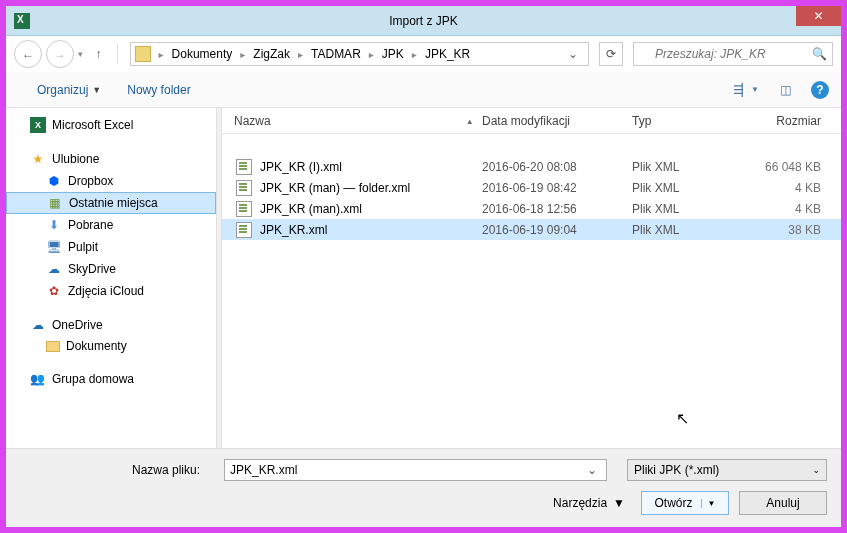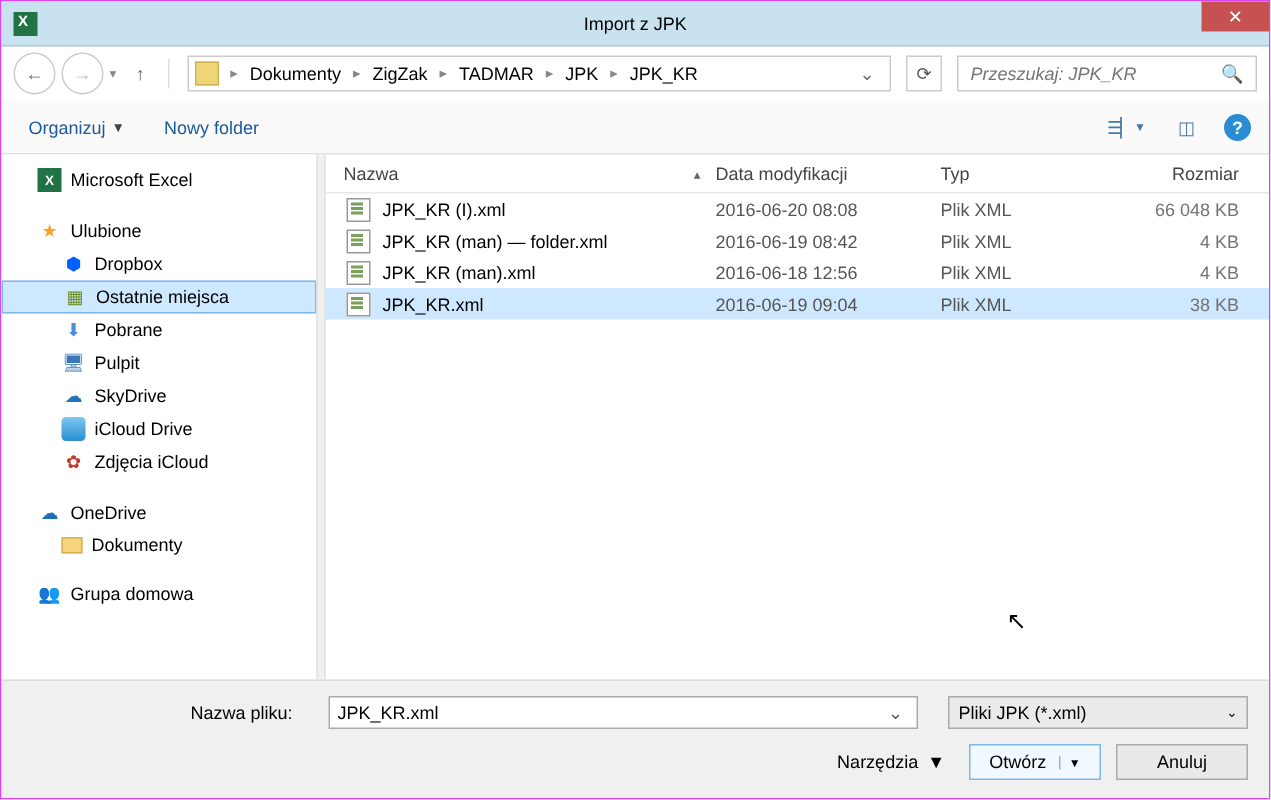--- a/index.html
+++ b/index.html
@@ -1,38 +1,38 @@
 <!DOCTYPE html>
 <html><head>
 <meta charset="utf-8">
 <style>
   * { box-sizing: border-box; margin: 0; padding: 0; font-family: "Segoe UI", Tahoma, sans-serif; font-size: 12px; }
   body { background: #fff; width: 847px; height: 533px; overflow: hidden; position: relative; }
-  .window { width: 847px; height: 533px; border: 1px solid #d946ef; position: relative; background: #fff; display: flex; flex-direction: column; }
+  .window { width: 847px; height: 533px; border: 6px solid #d946ef; position: relative; background: #fff; display: flex; flex-direction: column; }
   .titlebar { height: 30px; background: linear-gradient(#c9e2f0,#c9e2f0); display: flex; align-items: center; position: relative; border-bottom: 1px solid #a8c8dc; }
   .title-icon { width: 16px; height: 16px; margin-left: 8px; background: #217346; position: relative; }
   .title-icon::after { content: "X"; color: #fff; font-size: 10px; font-weight: bold; position: absolute; left: 3px; top: 1px; }
   .title-text { position: absolute; left: 0; right: 0; text-align: center; font-size: 12px; color: #000; }
   .close-btn { position: absolute; right: 0; top: 0; width: 45px; height: 20px; background: #c75050; color: #fff; display: flex; align-items: center; justify-content: center; font-size: 13px; }
   .navbar { height: 36px; background: #fff; display: flex; align-items: center; padding: 0 8px; gap: 4px; }
   .nav-arrow { width: 28px; height: 28px; border: 1px solid #ccc; border-radius: 50%; display: flex; align-items: center; justify-content: center; color: #666; }
   .nav-arrow.disabled { color: #bbb; }
   .nav-up { width: 24px; height: 24px; display: flex; align-items: center; justify-content: center; color: #555; }
   .sep-v { width: 1px; height: 20px; background: #ddd; margin: 0 2px; }
   .breadcrumb { flex: 1; height: 24px; border: 1px solid #ccc; display: flex; align-items: center; padding: 0 4px; margin: 0 6px; }
   .bc-icon { width: 16px; height: 16px; background: #f0d67a; border: 1px solid #d4b050; margin-right: 4px; }
   .bc-sep { margin: 0 4px; color: #888; font-size: 10px; }
   .bc-item { color: #000; padding: 2px 4px; }
   .bc-drop { margin-left: auto; color: #666; padding: 0 6px; }
   .refresh { width: 24px; height: 24px; border: 1px solid #ccc; display: flex; align-items: center; justify-content: center; color: #555; }
-  .searchbox { width: 200px; height: 24px; border: 1px solid #ccc; display: flex; align-items: center; padding: 0 8px; margin-left: 6px; color: #888; }
+  .searchbox { width: 200px; height: 24px; border: 1px solid #ccc; display: flex; align-items: center; padding: 0 21px; margin-left: 6px; color: #888; }
   .searchbox input { border: none; outline: none; flex: 1; font-style: italic; color: #888; }
   .search-ic { color: #888; }
   .toolbar { height: 36px; background: #fafafa; border-bottom: 1px solid #e0e0e0; display: flex; align-items: center; padding: 0 12px; }
-  .tb-btn { padding: 4px 6px; display: flex; align-items: center; color: #1a5a9c; }
+  .tb-btn { padding: 4px 6px; display: flex; align-items: center; color: #1a5a9c; margin-left: 13px; }
   .tb-btn .caret { margin-left: 4px; font-size: 9px; color: #444; }
   .tb-right { margin-left: auto; display: flex; align-items: center; gap: 10px; }
   .view-ic { width: 30px; height: 22px; border: 1px solid transparent; display: flex; align-items: center; justify-content: center; color: #4b7aa6; }
   .help-ic { width: 18px; height: 18px; border-radius: 50%; background: #2a8dd4; color: #fff; display: flex; align-items: center; justify-content: center; font-size: 11px; font-weight: bold; }
   .body { flex: 1; display: flex; min-height: 0; }
   .sidebar { width: 210px; background: #fff; overflow-y: auto; padding: 6px 0; }
   .side-item { display: flex; align-items: center; padding: 3px 8px 3px 24px; gap: 6px; }
   .side-item.l0 { padding-left: 24px; }
   .side-item.l1 { padding-left: 40px; }
   .side-item.selected { background: #cde8ff; border: 1px solid #7cb8e8; padding-top:2px; padding-bottom:2px; }
@@ -52,21 +52,21 @@
   .ic-folder { background:#f4d47c; border:1px solid #d4b050; width:14px; height:11px; }
   .ic-homegroup { color: #5a7ba0; }
   .splitter { width: 6px; background: #f0f0f0; cursor: col-resize; border-left:1px solid #e0e0e0; border-right:1px solid #e0e0e0; }
   .filearea { flex: 1; display: flex; flex-direction: column; }
   .fileheader { height: 26px; display: flex; align-items: center; border-bottom: 1px solid #e8e8e8; color: #444; }
   .col-name { width: 260px; padding-left: 12px; display:flex; align-items:center; }
   .col-date { width: 150px; }
   .col-type { width: 120px; }
   .col-size { flex:1; text-align: right; padding-right: 20px; }
   .sort-ind { margin-left: auto; margin-right: 10px; color: #666; font-size: 9px; }
-  .filelist { flex:1; overflow:auto; }
+  .filelist { flex:1; overflow:auto;margin-top:22px; }
   .filerow { height: 21px; display: flex; align-items: center; }
   .filerow.selected { background: #cde8ff; }
   .file-ic { width: 16px; height: 16px; margin-left: 14px; margin-right: 8px; background:#fff; border:1px solid #999; position:relative; }
   .file-ic::before { content:""; position:absolute; left:2px; top:2px; width:8px; height:2px; background:#7aa05a; box-shadow: 0 3px 0 #7aa05a, 0 6px 0 #7aa05a; }
   .fname { width: 222px; }
   .fdate { width: 150px; color:#555; }
   .ftype { width: 120px; color:#555; }
   .fsize { flex:1; text-align:right; padding-right: 20px; color:#737373; }
   .cursor-arrow { position:absolute; left: 670px; top: 403px; font-size: 16px; color:#000; }
   .bottom { background:#f0f0f0; border-top:1px solid #ddd; padding: 10px 14px 12px; }
@@ -169,24 +169,20 @@
         </div>
       <div class="side-item l1">
           <span class="ic ic-desktop">🖥</span>
           <span>Pulpit</span>
         </div>
       <div class="side-item l1">
           <span class="ic ic-skydrive">☁</span>
           <span>SkyDrive</span>
         </div>
       <div class="side-item l1">
-          <span class="ic ic-icloud"></span>
-          <span>iCloud Drive</span>
-        </div>
-      <div class="side-item l1">
           <span class="ic ic-photos">✿</span>
           <span>Zdjęcia iCloud</span>
         </div>
       <div class="side-gap"></div>
       <div class="side-item l0 header">
           <span class="ic ic-onedrive">☁</span>
           <span>OneDrive</span>
         </div>
       <div class="side-item l1">
           <span class="ic ic-folder"></span>

